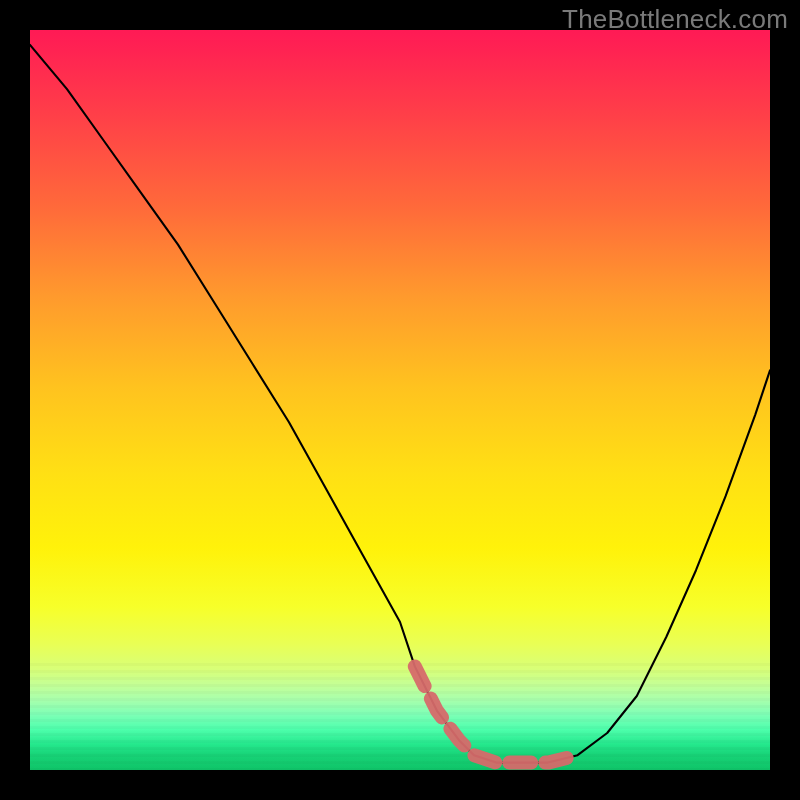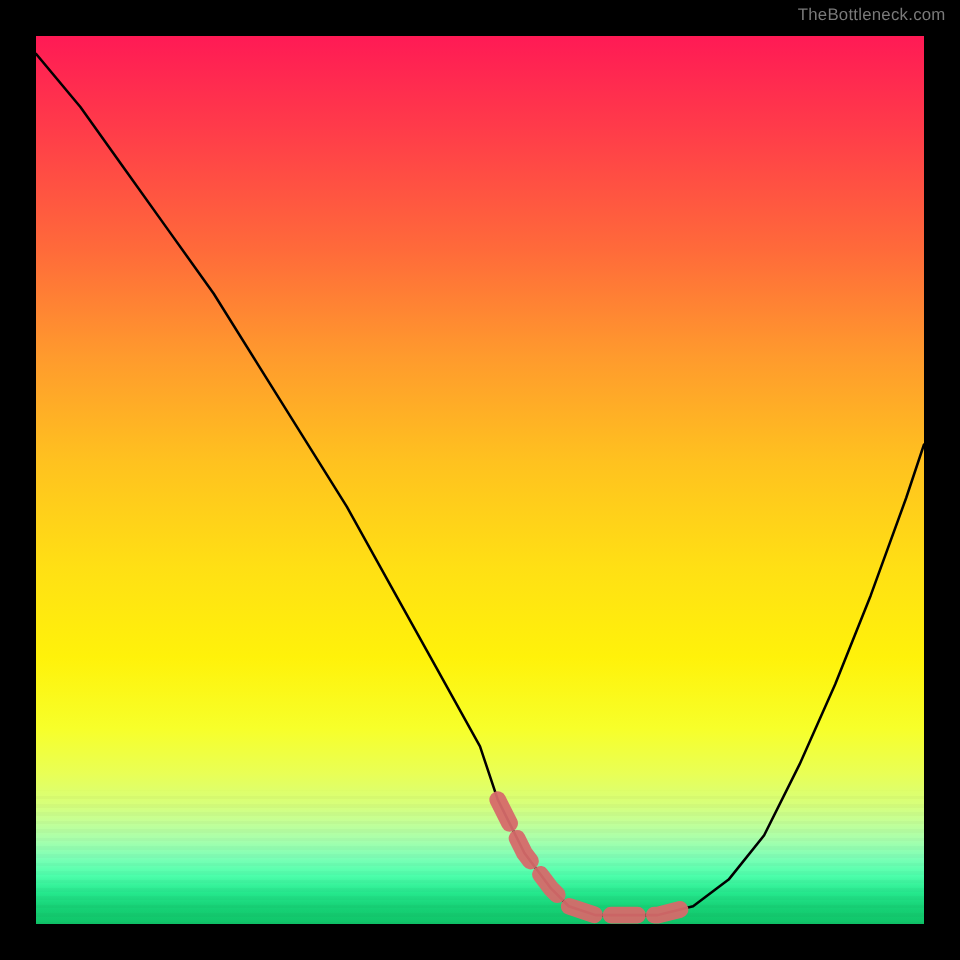--- a/index.html
+++ b/index.html
@@ -80,21 +80,21 @@
     left: 0;
     top: 0;
     width: 100%;
     height: 100%;
   }
   .watermark {
     position: absolute;
     top: 4px;
     right: 12px;
     color: #7a7a7a;
-    font-size: 14px;
+    font-size: 26px;
     letter-spacing: 0.2px;
     font-weight: 400;
     user-select: none;
   }
 </style>
 </head>
 <body>
 
 <div class="frame">
 

